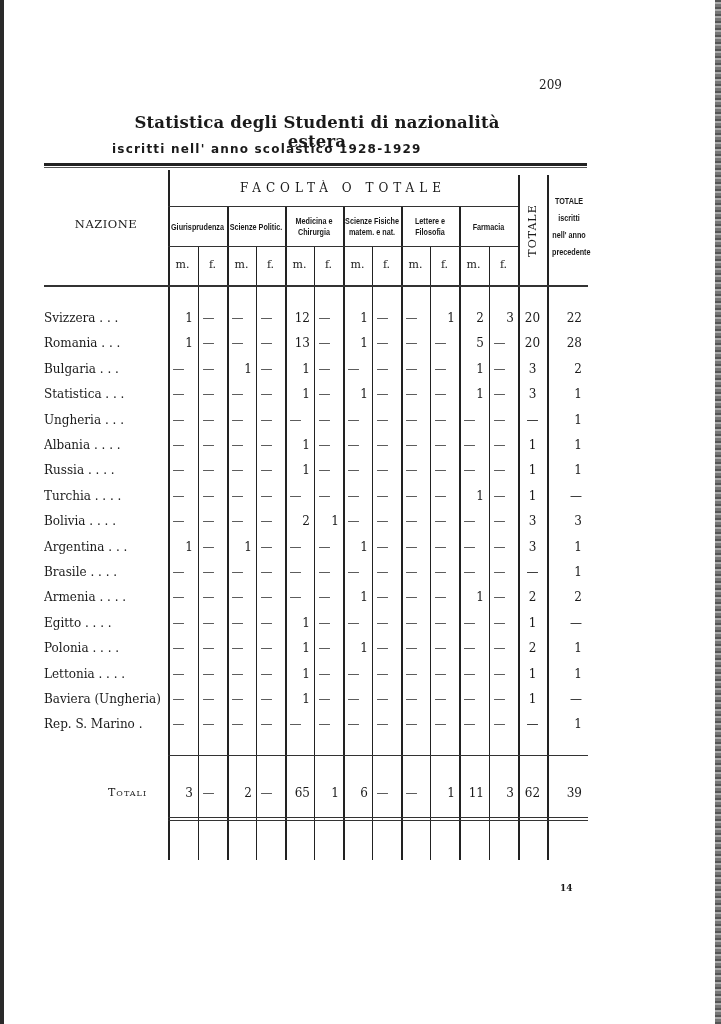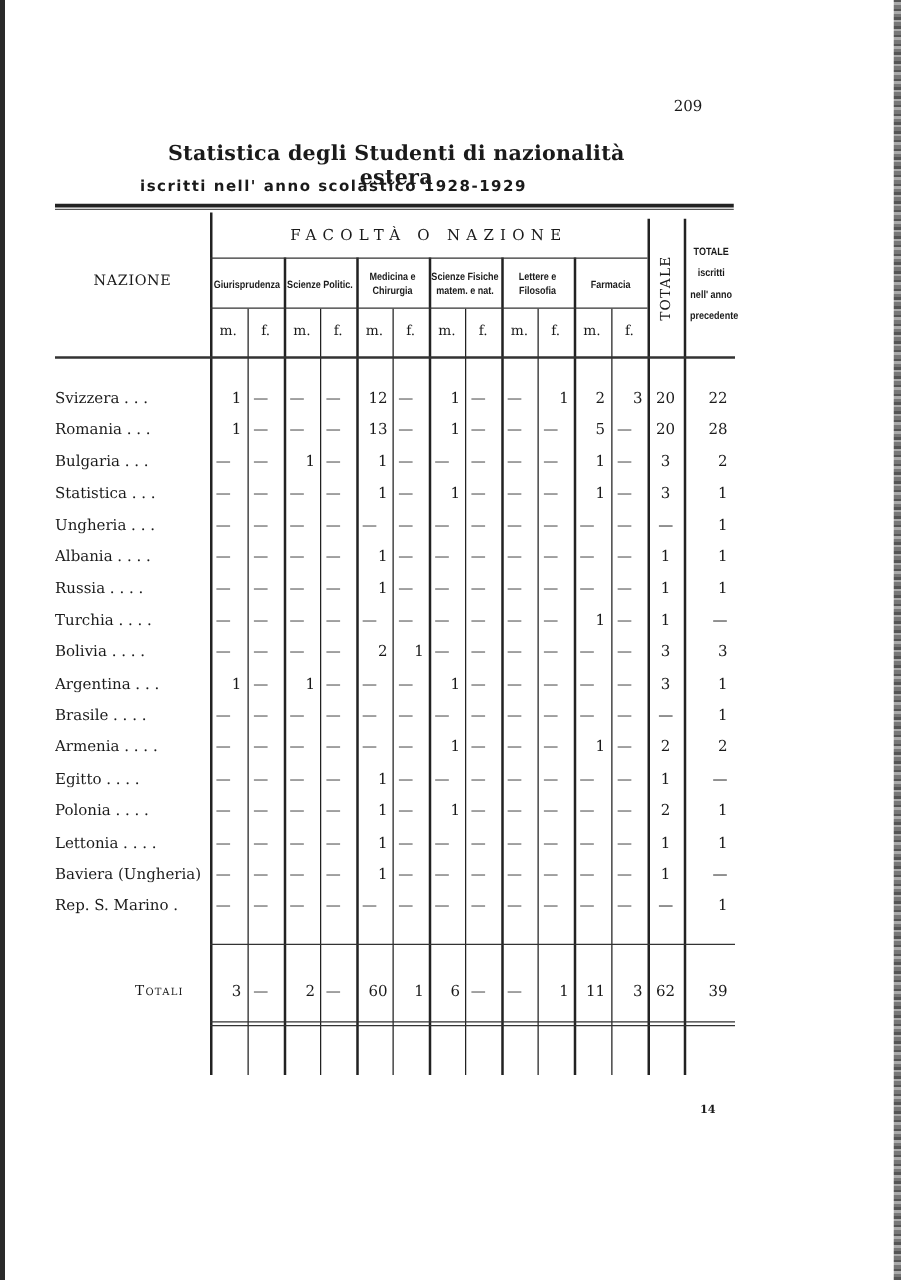--- a/index.html
+++ b/index.html
@@ -45,21 +45,21 @@
 
 <div class="page-number">209</div>
 <div class="title">Statistica degli Studenti di nazionalità estera</div>
 <div class="subtitle">iscritti nell' anno scolastico 1928-1929</div>
 
 <div class="rule-top"></div>
 <div class="rule-top2"></div>
 
 <div id="table">
   <div class="nazione-h">NAZIONE</div>
-  <div class="facolta">FACOLTÀ O NAZIONE</div>
+  <div class="facolta">FACOLTÀ O TOTALE</div>
   <div id="fac-headers">
       <div class="fac-name" style="left: 164px; width: 67px;">Giurisprudenza</div>
       <div class="fac-name" style="left: 223px; width: 66px;">Scienze Politic.</div>
       <div class="fac-name" style="left: 281px; width: 66px;">Medicina e Chirurgia</div>
       <div class="fac-name" style="left: 339px; width: 66px;">Scienze Fisiche matem. e nat.</div>
       <div class="fac-name" style="left: 397px; width: 66px;">Lettere e Filosofia</div>
       <div class="fac-name" style="left: 455px; width: 67px;">Farmacia</div>
     </div>
   <div id="mf-headers">
       <div class="mf" style="left: 168px;">m.</div>
@@ -391,21 +391,21 @@
         <div class="cell-tot" style="left: 518px;">—</div>
         <div class="cell-prev" style="left: 541px;">1</div>
       </div>
     </div>
   <div id="totals-row">
     <div class="totali-label" style="top:786px">Totali</div>
   <div class="cell" style="left: 164px; top: 786px;">3</div>
       <div class="cell dash" style="left: 194px; top: 786px;">—</div>
       <div class="cell" style="left: 223px; top: 786px;">2</div>
       <div class="cell dash" style="left: 252px; top: 786px;">—</div>
-      <div class="cell" style="left: 281px; top: 786px;">60</div>
+      <div class="cell" style="left: 281px; top: 786px;">65</div>
       <div class="cell" style="left: 310px; top: 786px;">1</div>
       <div class="cell" style="left: 339px; top: 786px;">6</div>
       <div class="cell dash" style="left: 368px; top: 786px;">—</div>
       <div class="cell dash" style="left: 397px; top: 786px;">—</div>
       <div class="cell" style="left: 426px; top: 786px;">1</div>
       <div class="cell" style="left: 455px; top: 786px;">11</div>
       <div class="cell" style="left: 485px; top: 786px;">3</div>
       <div class="cell-tot" style="left: 518px; top: 786px;">62</div>
       <div class="cell-prev" style="left: 541px; top: 786px;">39</div>
     </div>

